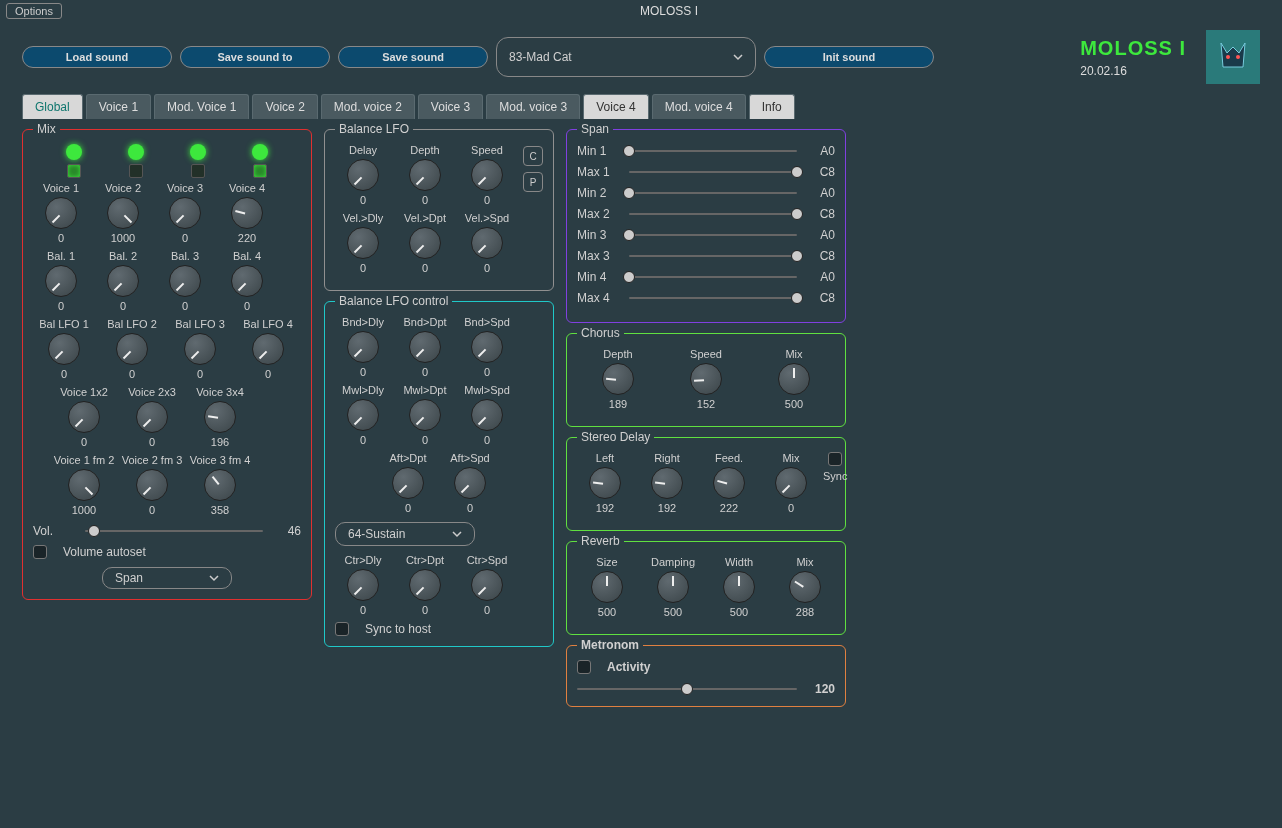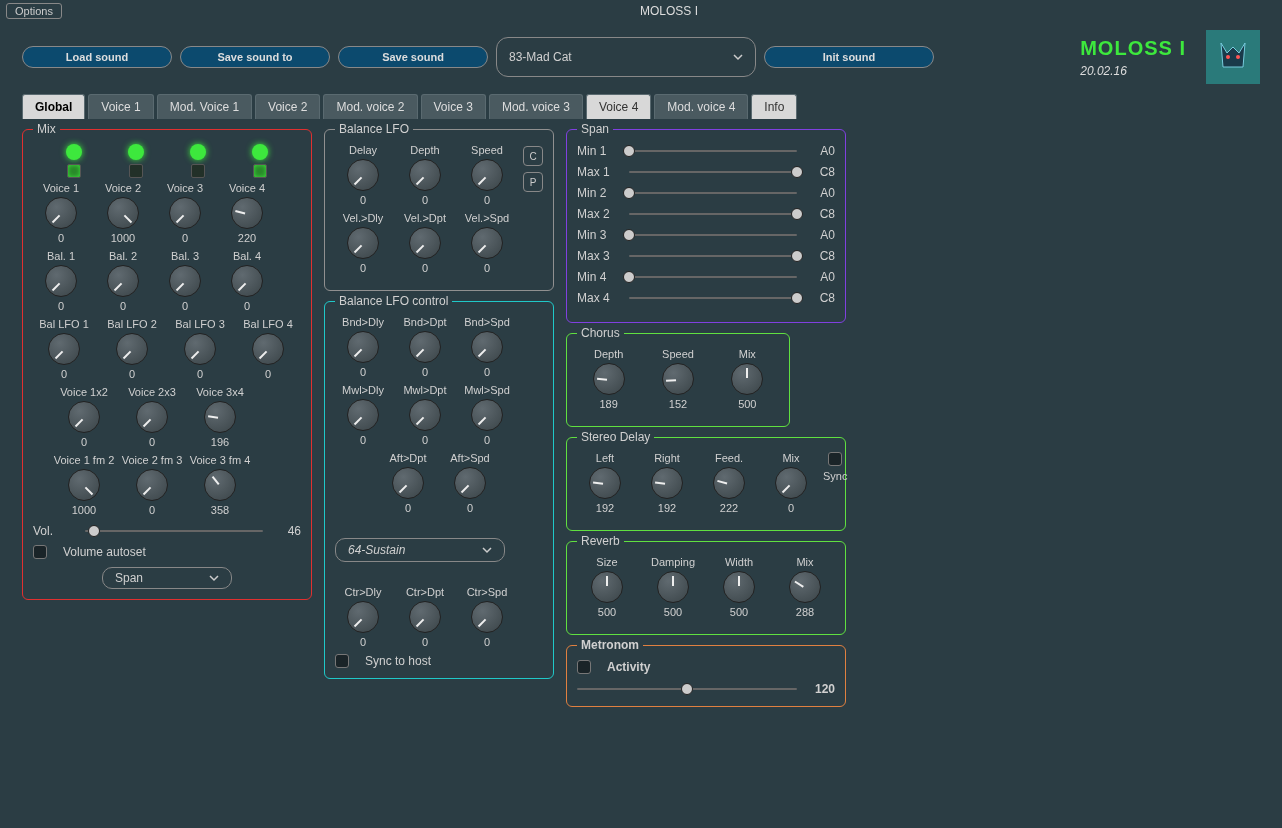--- a/index.html
+++ b/index.html
@@ -58,38 +58,38 @@
   align-items: center;
   cursor: pointer;
 }
 .brand {
   margin-left: auto;
   display: flex;
   flex-direction: column;
   align-items: flex-start;
 }
 .brand-name { color: #3de83d; font-weight: bold; font-size: 20px; letter-spacing: 1px; }
-.brand-date { color: #ddd; font-size: 12px; margin-top: 4px; font-style: italic; }
+.brand-date { color: #ddd; font-size: 12px; margin-top: 4px; }
 .logo {
   width: 54px; height: 54px; background: #2a7a7a;
   margin-left: 12px; display: flex; align-items: center; justify-content: center;
 }
 .logo svg { width: 40px; height: 40px; }
 .tabs { display: flex; gap: 3px; padding: 6px 22px 0 22px; }
 .tab {
   background: #4a5a60;
   border: 1px solid #5a6a70;
   border-bottom: none;
   border-radius: 3px 3px 0 0;
   padding: 5px 12px;
   font-size: 12px;
   color: #ddd;
   cursor: pointer;
 }
-.tab.active { background: #d8d8d8; color: #000000; font-weight: bold; }
+.tab.active { background: #d8d8d8; color: #0f766e; }
 .tab.light { background: #d8d8d8; color: #333; }
 .main {
   display: flex;
   gap: 12px;
   padding: 10px 22px;
 }
 .col { display: flex; flex-direction: column; gap: 10px; }
 .panel {
   border: 1.5px solid;
   border-radius: 6px;
@@ -149,22 +149,22 @@
   align-items:center; cursor:pointer; margin:8px auto 0;
 }
 .small-btn {
   width:20px; height:20px; border:1px solid #888; border-radius:4px;
   background:#2b3d44; color:#ccc; font-size:10px; cursor:pointer;
   display:flex; align-items:center; justify-content:center;
 }
 .chev { width:10px;height:10px; }
 .ctr-select{
   background: #2b3d44; border:1px solid #888; border-radius:10px;
-  padding:4px 12px; width:170px; display:flex; justify-content:space-between;
-  align-items:center; cursor:pointer; margin:24px 0;font-style:italic;
+  padding:4px 12px; width:140px; display:flex; justify-content:space-between;
+  align-items:center; cursor:pointer; margin:8px 0;
 }
 </style>
 </head>
 <body>
 
 <div class="titlebar">
   <button class="options-btn">Options</button>
   <div class="title">MOLOSS I</div>
 </div>
 
@@ -537,21 +537,21 @@
   </div>
   <div class="slider-row">
     <span class="lbl">Max 4</span>
     <div class="slider">
               <div class="thumb" style="left:100%"></div>
             </div>
     <span class="sval">C8</span>
   </div>
         </div>
     </div>
-    <div class="panel" style="border-color:#60e040; width:224px;">
+    <div class="panel" style="border-color:#60e040; width:280px;">
       <div class="panel-title">Chorus</div>
       <div class="knob-row" id="chorus-row" style="justify-content:space-around">
           <div class="knob-cell w60">
     <div class="knob-label">Depth</div>
     <div class="knob" style="--rot:-83.97deg"></div>
     <div class="knob-val">189</div>
   </div>
           <div class="knob-cell w60">
     <div class="knob-label">Speed</div>
     <div class="knob" style="--rot:-93.96000000000001deg"></div>

